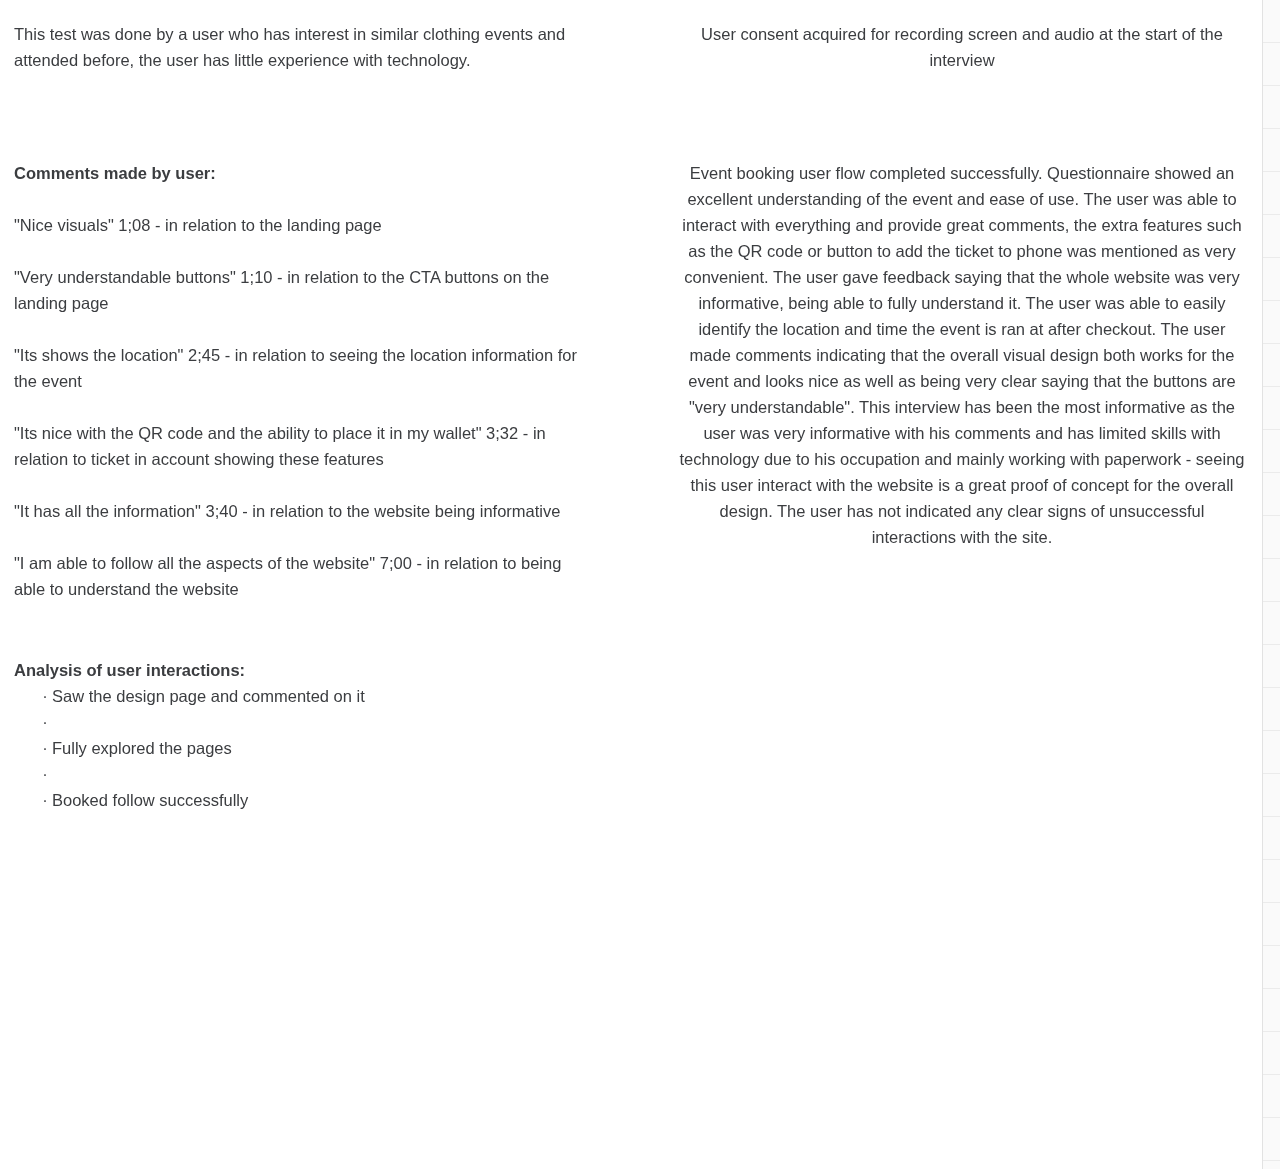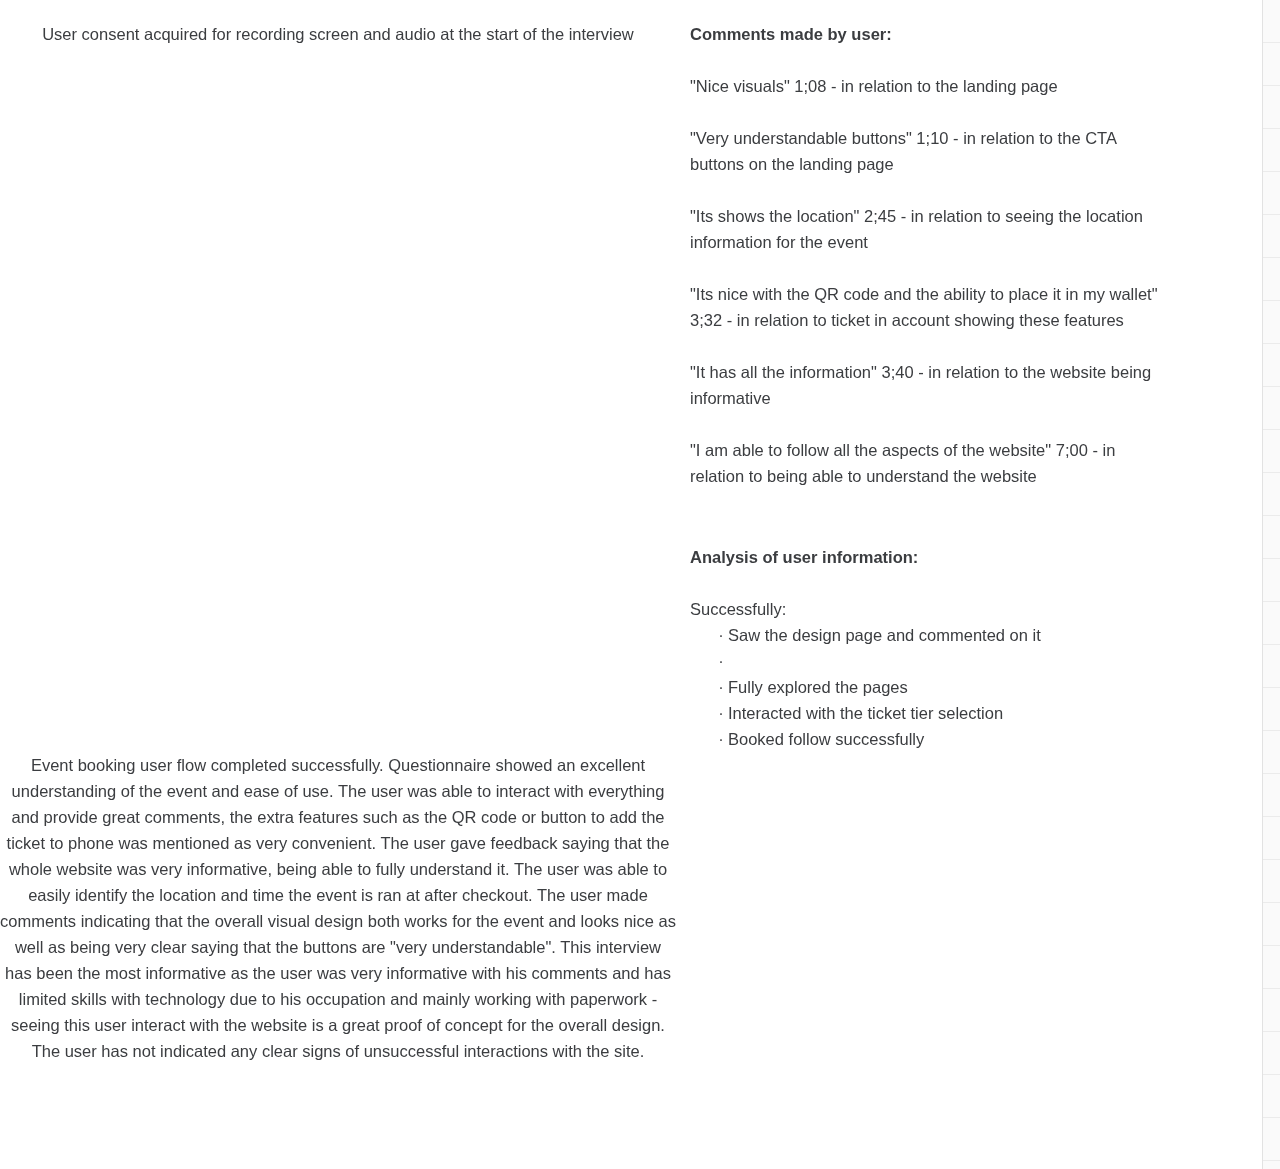--- a/index.html
+++ b/index.html
@@ -57,53 +57,54 @@
     border-left: 1px solid #e2e2e2;
   }
 </style>
 </head>
 <body>
 
 <div class="page">
 
   <div class="grid">
 
+    <div class="cell-left row1">
+      <p class="lead">This test was done by a user who has interest in similar clothing events and attended before, the user has little experience with technology.</p>
+    </div>
     <div class="cell-right row1">
       <p class="lead">User consent acquired for recording screen and audio at the start of the interview</p>
     </div>
 
     <div class="cell-left">
       <p class="heading">Comments made by user:</p>
 
       <p class="comment">"Nice visuals" 1;08 - in relation to the landing page</p>
       <p class="comment">"Very understandable buttons" 1;10 - in relation to the CTA buttons on the landing page</p>
       <p class="comment">"Its shows the location" 2;45 - in relation to seeing the location information for the event</p>
       <p class="comment">"Its nice with the QR code and the ability to place it in my wallet" 3;32 - in relation to ticket in account showing these features</p>
       <p class="comment">"It has all the information" 3;40 - in relation to the website being informative</p>
       <p class="comment">"I am able to follow all the aspects of the website" 7;00 - in relation to being able to understand the website</p>
 
-      <p class="heading analysis-heading">Analysis of user information:</p>
+      <p class="heading analysis-heading">Analysis of user interactions:</p>
 
-      <p class="successfully">Successfully:</p>
 
       <ul class="success-list">
         <li>
           <span class="dot">·</span>
           <span>Saw the design page and commented on it</span>
         </li>
         <li>
           <span class="dot">·</span>
         </li>
         <li>
           <span class="dot">·</span>
           <span>Fully explored the pages</span>
         </li>
         <li>
           <span class="dot">·</span>
-          <span>Interacted with the ticket tier selection</span>
         </li>
         <li>
           <span class="dot">·</span>
           <span>Booked follow successfully</span>
         </li>
       </ul>
     </div>
 
     <div class="cell-right">
       <p class="summary">Event booking user flow completed successfully. Questionnaire showed an excellent understanding of the event and ease of use. The user was able to interact with everything and provide great comments, the extra features such as the QR code or button to add the ticket to phone was mentioned as very convenient. The user gave feedback saying that the whole website was very informative, being able to fully understand it. The user was able to easily identify the location and time the event is ran at after checkout. The user made comments indicating that the overall visual design both works for the event and looks nice as well as being very clear saying that the buttons are "very understandable". This interview has been the most informative as the user was very informative with his comments and has limited skills with technology due to his occupation and mainly working with paperwork - seeing this user interact with the website is a great proof of concept for the overall design. The user has not indicated any clear signs of unsuccessful interactions with the site.</p>

